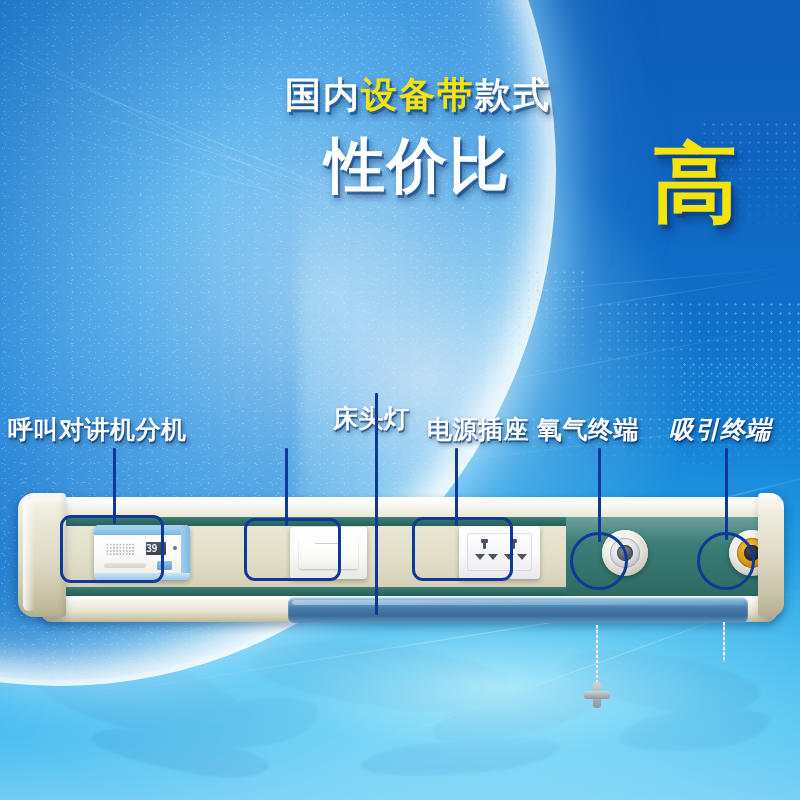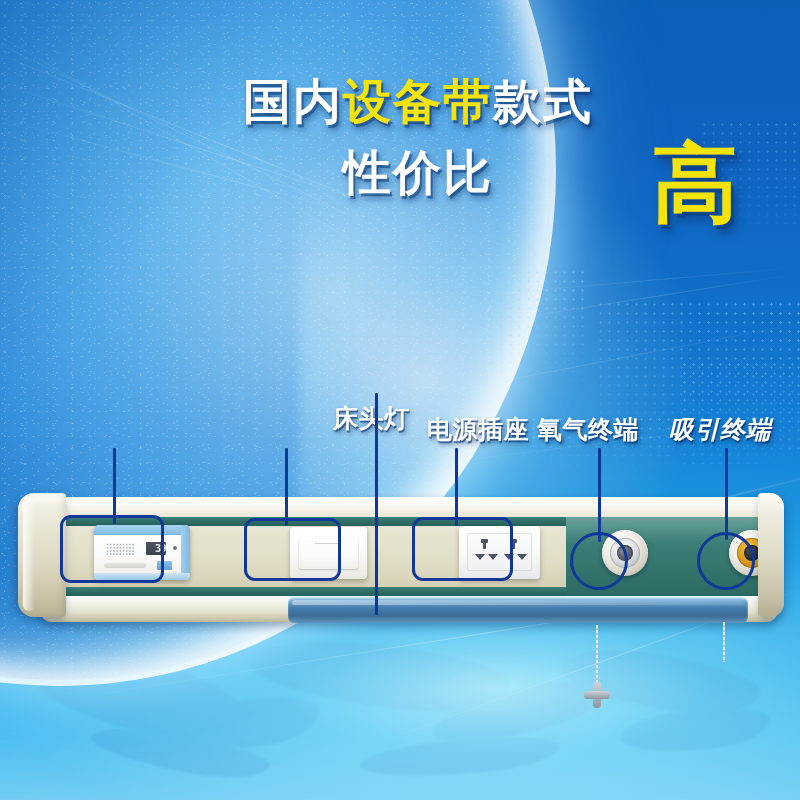--- a/index.html
+++ b/index.html
@@ -119,30 +119,30 @@
 
   
   .headline {
     position:absolute;
     left:0; right:0; top:76px;
     text-align:center;
     z-index:30;
     pointer-events:none;
   }
   .hl-line1 {
-    font-size:48px;
+    font-size:36px;
     font-weight:bold;
     letter-spacing:2px;
     line-height:1.06;
     white-space:nowrap;
     padding-left:36px;
   }
   .hl-line2 {
     margin-top:20px;
-    font-size:48px;
+    font-size:60px;
     font-weight:bold;
     letter-spacing:2px;
     line-height:1.06;
     white-space:nowrap;
     padding-left:36px;
   }
   .tx-white {
     color:#ffffff;
     text-shadow:
       2px 3px 0 rgba(10,56,120,.55),
@@ -326,21 +326,21 @@
     background-image:radial-gradient(circle, #9aa6b4 .75px, rgba(0,0,0,0) .95px);
     background-size:3.2px 3.2px;
     opacity:.75;
   }
   .ic-display {
     position:absolute; left:52px; top:17px; width:20px; height:13px;
     background:linear-gradient(180deg,#4e5560,#3b424c);
     border-radius:1px;
     color:#e9f3ff;
     font-size:10px; font-weight:bold;
-    line-height:13px; text-align:right;
+    line-height:13px; text-align:left;
     font-family:"DejaVu Sans Mono","Liberation Mono",monospace;
     letter-spacing:-.5px;
   }
   .ic-led {
     position:absolute; left:79px; top:21px; width:4px; height:4px;
     border-radius:50%;
     background:#6b727c;
   }
   .ic-button {
     position:absolute; left:62px; top:35px; width:17px; height:11px;
@@ -534,20 +534,21 @@
     <div class="hl-line1">
       <span class="tx-white">国内</span><span class="tx-yellow">设备带</span><span class="tx-white">款式</span>
     </div>
     <div class="hl-line2">
       <span class="tx-white">性价比</span>
     </div>
   </div>
   <div class="hl-big">高</div>
 
   <div class="callouts" id="calloutLayer">
+      <div class="callout-label" style="left: 8px; top: 413px;">呼叫对讲机分机</div>
       <div class="leader" style="left: 113px; top: 448px; height: 76px;"></div>
       <div class="leader" style="left: 285px; top: 448px; height: 78px;"></div>
       <div class="callout-label" style="left: 333px; top: 358px; margin-top: 44px;">床头灯</div>
       <div class="leader" style="left: 375px; top: 393px; height: 222px;"></div>
       <div class="callout-label" style="left: 399px; top: 413px; margin-left: 28px;">电源插座</div>
       <div class="leader" style="left: 455px; top: 448px; height: 78px;"></div>
       <div class="callout-label" style="left: 537px; top: 413px;">氧气终端</div>
       <div class="leader" style="left: 598px; top: 448px; height: 94px;"></div>
       <div class="callout-label" style="left: 669px; top: 413px; font-style: italic;">吸引终端</div>
       <div class="leader" style="left: 725px; top: 448px; height: 92px;"></div>

